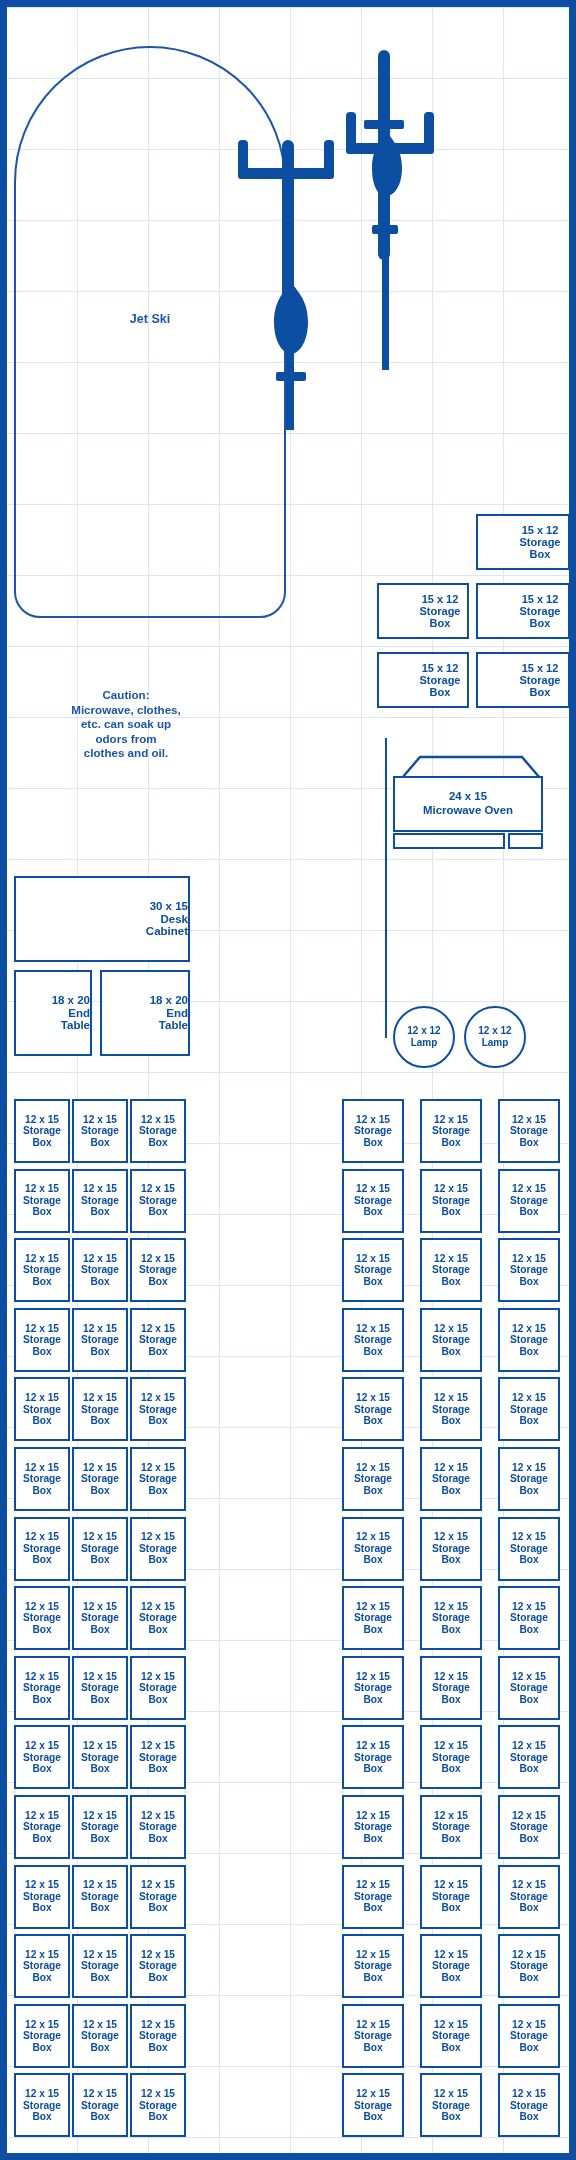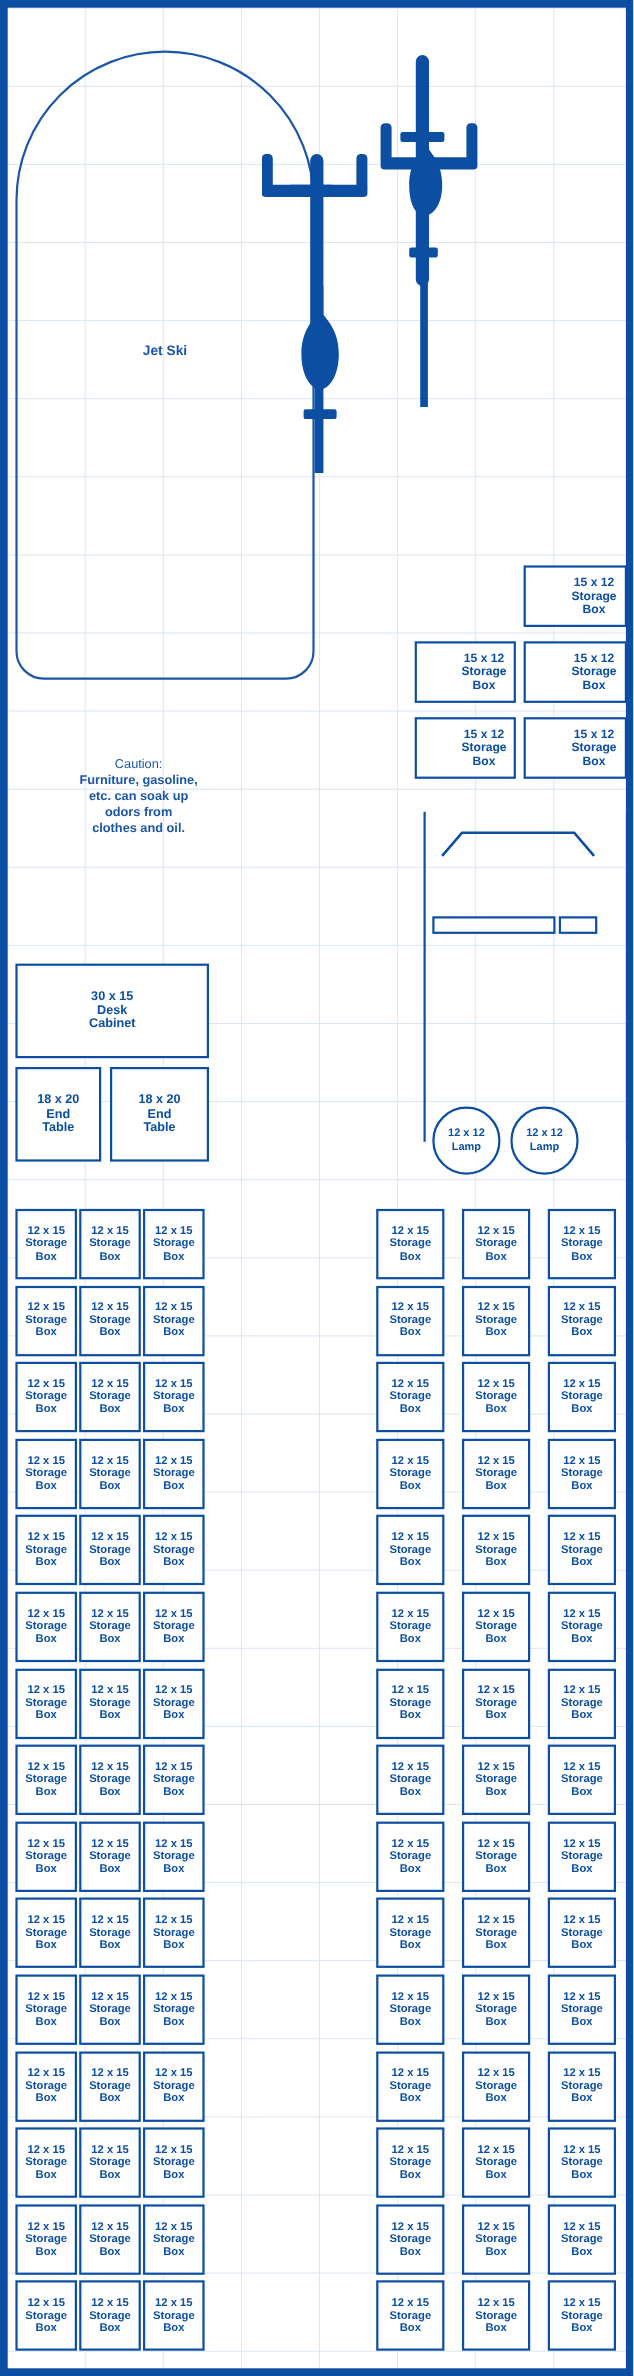--- a/index.html
+++ b/index.html
@@ -67,21 +67,21 @@
   .caution{
     position:absolute;
     left:20px;top:688px;width:212px;
     text-align:center;
     color:#1b56a8;
     font-size:11.6px;
     font-weight:700;
     line-height:14.6px;
     z-index:8;
   }
-  .caution .hdr{display:block;font-weight:400;}
+  .caution .hdr{display:block;font-weight:700;}
 
   
   .ski{position:absolute;z-index:6;}
   .ski svg{display:block;}
 
   
   .box{
     position:absolute;
     box-sizing:border-box;
     border:2.4px solid #0b4ea2;
@@ -95,21 +95,21 @@
     text-align:center;
     z-index:10;
     line-height:1.12;
   }
   .box .l1{display:block;}
   .box .l2{display:block;}
   .box .l3{display:block;}
 
   .b-1512{font-size:11px;padding-left:34px;}
   .b-1215{font-size:10.2px;}
-  .b-furn{font-size:11.5px;}
+  .b-furn{font-size:11.5px;align-items:flex-end;}
 
   
   .micro-body{
     position:absolute;
     box-sizing:border-box;
     border:2.4px solid #0b4ea2;
     background:#fff;
     color:#0b4ea2;font-weight:700;font-size:11.4px;
     display:flex;flex-direction:column;align-items:center;justify-content:center;
     text-align:center;line-height:1.2;
@@ -159,21 +159,21 @@
 <div class="page">
 
   <div class="grid"></div>
 
 
   <div class="jetski-hull"></div>
   <div class="jetski-label">Jet Ski</div>
 
   <div class="caution">
     <span class="hdr">Caution:</span>
-    <span>Furniture, gasoline,</span><br>
+    <span>Microwave, clothes,</span><br>
     <span>etc. can soak up</span><br>
     <span>odors from</span><br>
     <span>clothes and oil.</span>
   </div>
 
   <div class="ski" style="left:328px;top:50px;">
     <svg width="120" height="320" viewBox="0 0 120 320" aria-hidden="true">
       <g fill="#0b4ea2">
         <rect x="50" y="0" width="12" height="210" rx="6"></rect>
         <path d="M44 118 C44 100 52 92 56 86 L56 60 L62 60 L62 86 C66 92 74 100 74 118
@@ -225,20 +225,24 @@
     <span class="l2">Storage Box</span>
   </div>
 
   <div class="desk" style="left:385px;top:738px;width:186px;height:300px;"></div>
 
   <div class="micro-top" style="left:400px;top:754px;">
     <svg width="142" height="26" viewBox="0 0 142 26" aria-hidden="true">
       <path d="M2 24 L20 3 L122 3 L140 24" fill="none" stroke="#0b4ea2" stroke-width="2.4"></path>
     </svg>
   </div>
+  <div class="micro-body" style="left:393px;top:776px;width:150px;height:56px;">
+    <span class="l1">24 x 15</span>
+    <span class="l2">Microwave Oven</span>
+  </div>
   <div class="micro-foot" style="left:393px;top:833px;width:112px;height:16px;"></div>
   <div class="micro-foot" style="left:508px;top:833px;width:35px;height:16px;"></div>
 
   <div class="lamp" style="left:393px;top:1006px;width:62px;height:62px;">
     <span class="l1">12 x 12</span>
     <span class="l2">Lamp</span>
   </div>
   <div class="lamp" style="left:464px;top:1006px;width:62px;height:62px;">
     <span class="l1">12 x 12</span>
     <span class="l2">Lamp</span>

